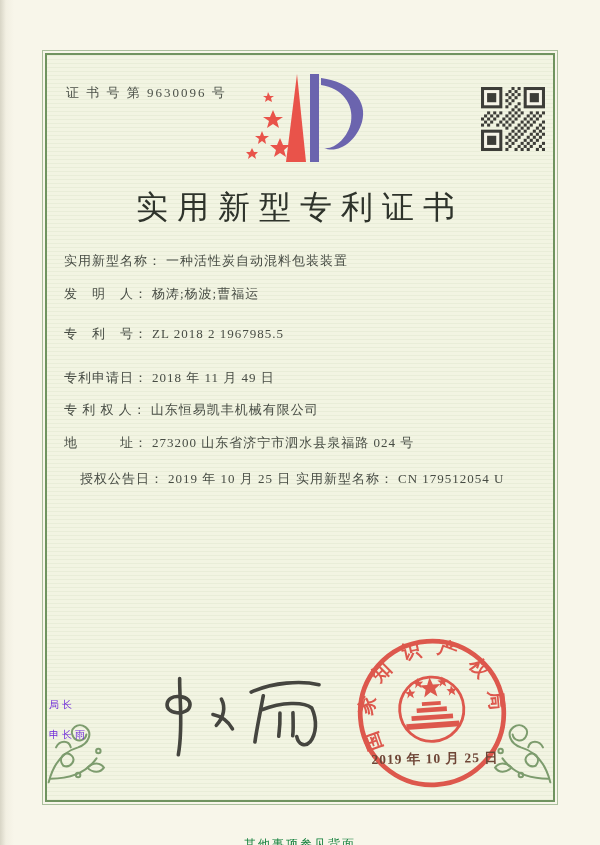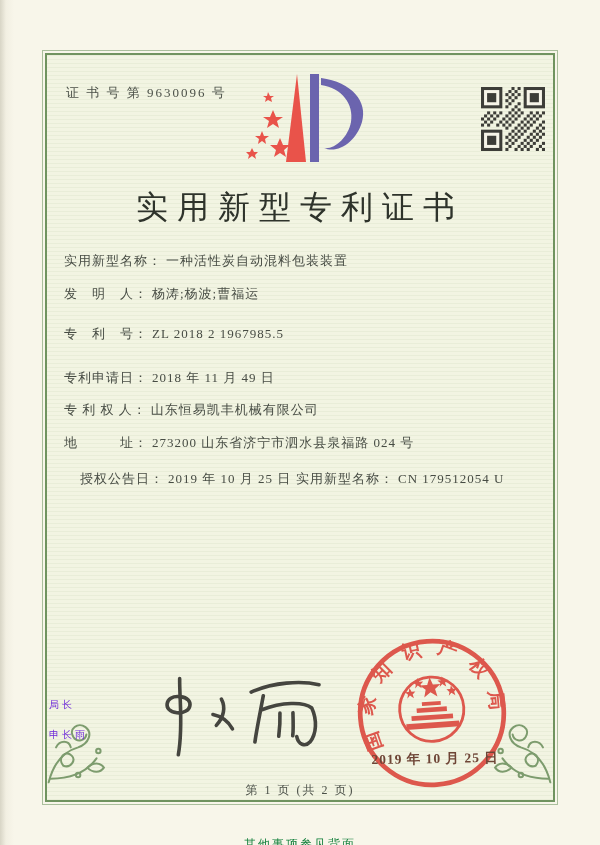--- a/index.html
+++ b/index.html
@@ -273,16 +273,15 @@
       <polygon points="103,52 105,56 109,56 106,59 107,63 103,60 100,63 101,59 98,56 102,56"></polygon>
       <polygon points="112,62 114,66 118,66 115,69 116,73 112,70 109,73 110,69 107,66 111,66"></polygon>
       <rect x="74" y="84" width="32" height="5"></rect>
       <rect x="68" y="92" width="44" height="5"></rect>
       <rect x="62" y="100" width="56" height="6"></rect>
       <rect x="80" y="78" width="20" height="4"></rect>
     </g>
   </svg>
   <div class="seal-date">2019 年 10 月 25 日</div>
 
-  <div class="page-info">第 1 页 (共 2 页)</div>
   <div class="back-note">其他事项参见背面</div>
 
 </div>
 
 </body></html>

